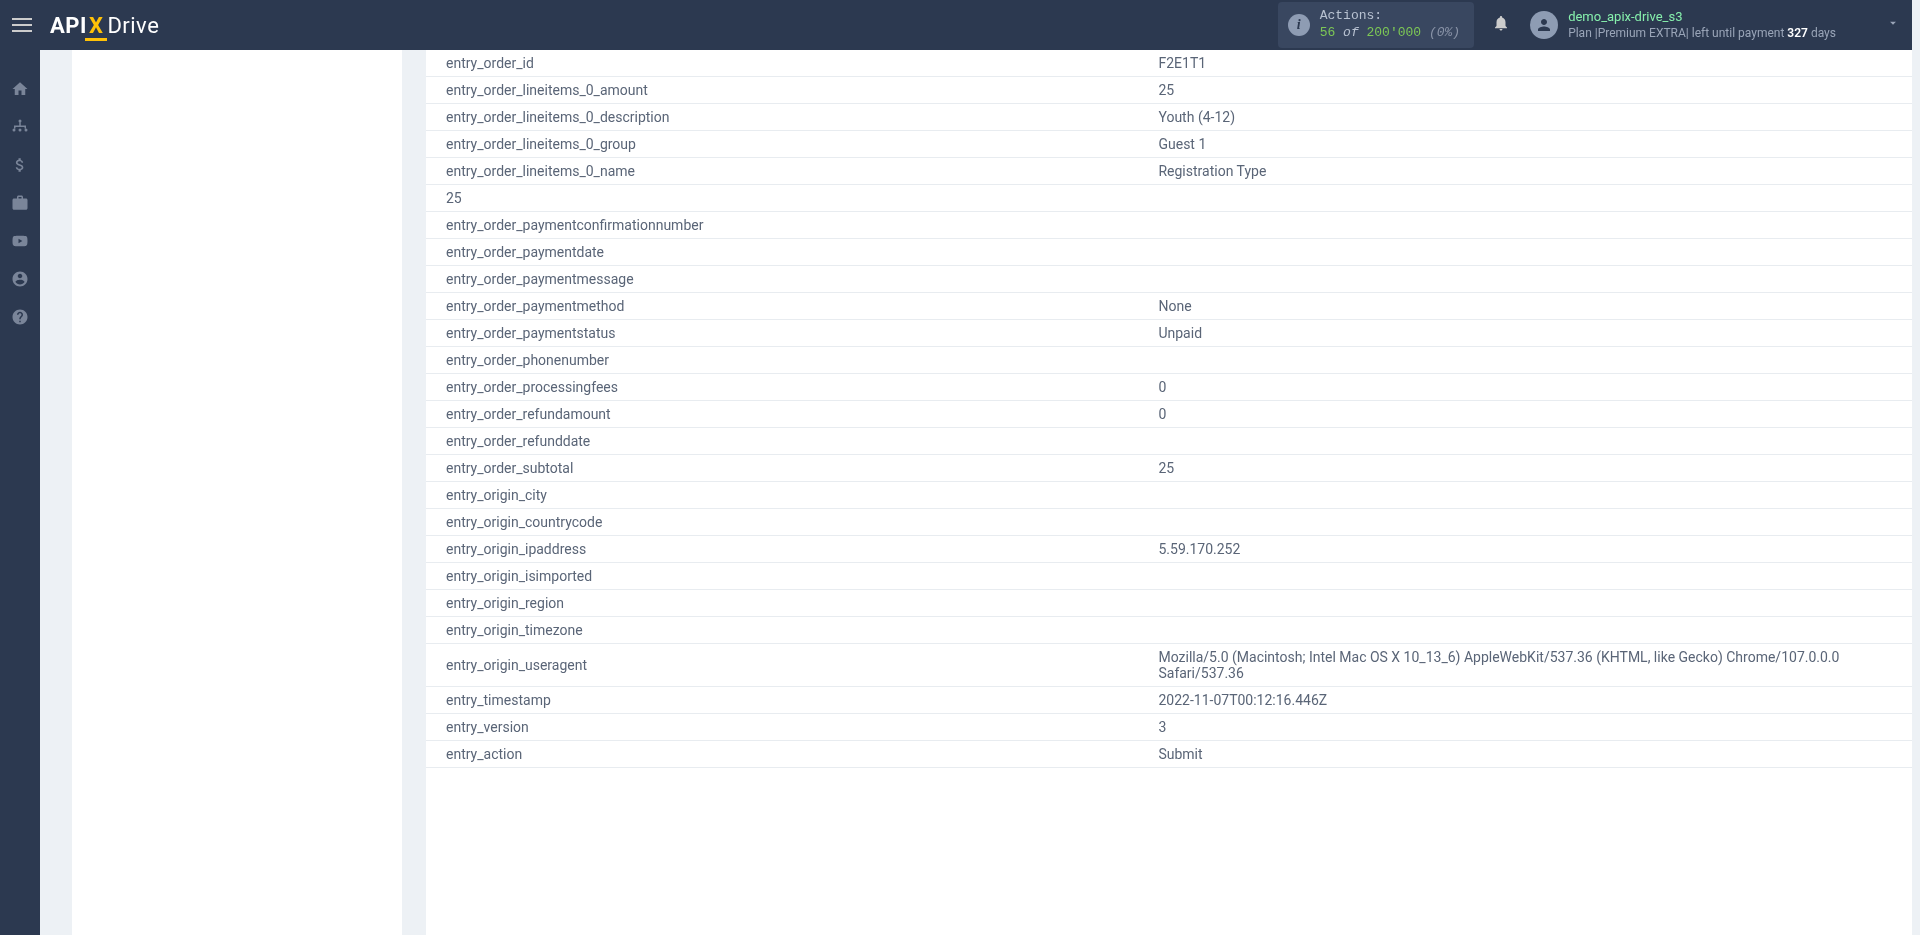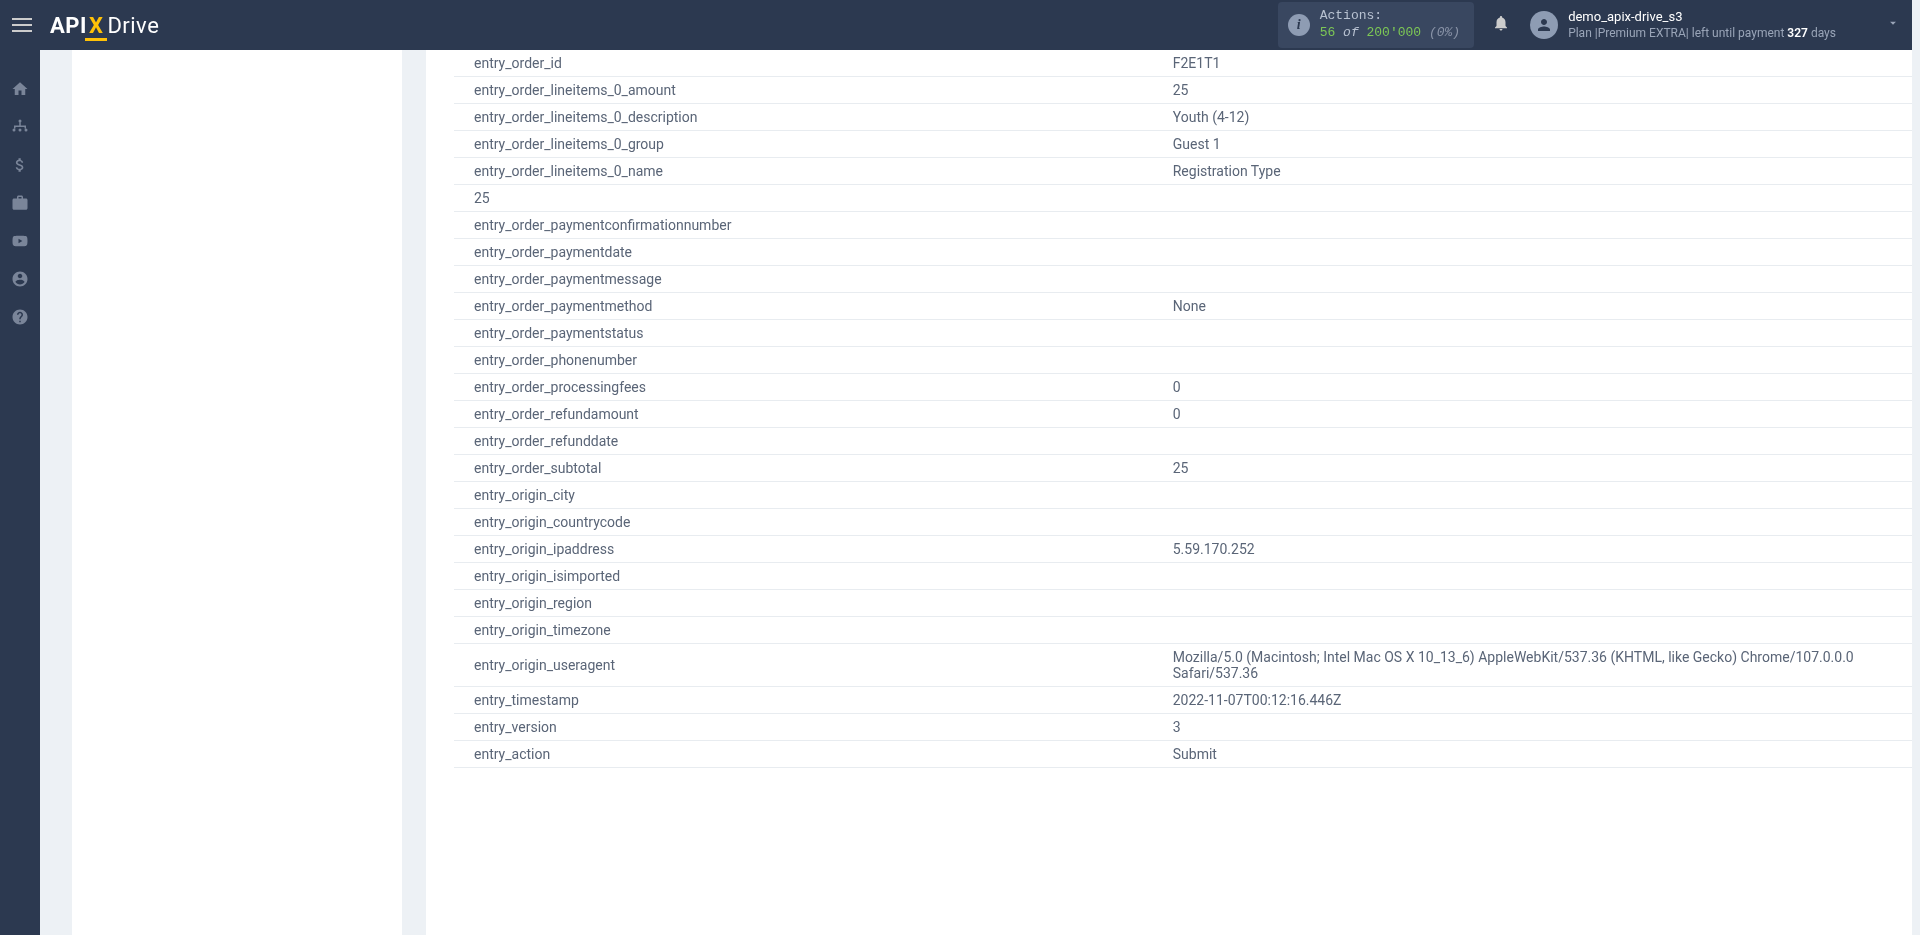--- a/index.html
+++ b/index.html
@@ -56,21 +56,21 @@
 .actions-value .pct { color: #8a94a8; font-style: italic; }
 .bell-icon { font-size: 18px; margin-right: 20px; cursor: pointer; color: #ccc; }
 .user-block { display: flex; align-items: center; gap: 10px; cursor: pointer; }
 .avatar {
   width: 28px; height: 28px; border-radius: 50%;
   background: #8e9cb3;
   display: flex; align-items: center; justify-content: center;
 }
 .avatar svg { width: 18px; height: 18px; fill: #2c3950; }
 .user-text { font-size: 13px; line-height: 1.3; }
-.user-name { color: #ffffff; }
+.user-name { color: #86efac; }
 .user-plan { color: #9aa5b8; font-size: 12px; }
 .user-plan .days { color: #fff; font-weight: 600; }
 .chevron { margin-left: 40px; color: #9aa5b8; font-size: 12px; }
 
 
 .sidebar {
   position: fixed;
   top: 50px; left: 0; bottom: 0;
   width: 40px;
   background: #2c3950;
@@ -97,21 +97,21 @@
   background: #fff;
   margin-left: 32px;
   min-height: calc(100vh - 50px);
 }
 .right-panel {
   flex: 1;
   background: #fff;
   margin-right: 8px;
   min-height: calc(100vh - 50px);
 }
-.data-table { width: 100%; padding-left: 28px; }
+.data-table { width: 100%; }
 .data-row {
   display: flex;
   border-bottom: 1px solid #e8ecf0;
   padding: 5px 12px 5px 20px;
   font-size: 14px;
   color: #5a6577;
   min-height: 26px;
   align-items: center;
 }
 .data-key { width: 49%; padding-right: 10px; }
@@ -242,20 +242,21 @@
         <div class="data-row">
           <div class="data-key">entry_order_paymentmessage</div>
           <div class="data-val"></div>
         </div>
         <div class="data-row">
           <div class="data-key">entry_order_paymentmethod</div>
           <div class="data-val">None</div>
         </div>
         <div class="data-row">
           <div class="data-key">entry_order_paymentstatus</div>
+          <div class="data-val">Unpaid</div>
         </div>
         <div class="data-row">
           <div class="data-key">entry_order_phonenumber</div>
           <div class="data-val"></div>
         </div>
         <div class="data-row">
           <div class="data-key">entry_order_processingfees</div>
           <div class="data-val">0</div>
         </div>
         <div class="data-row">

